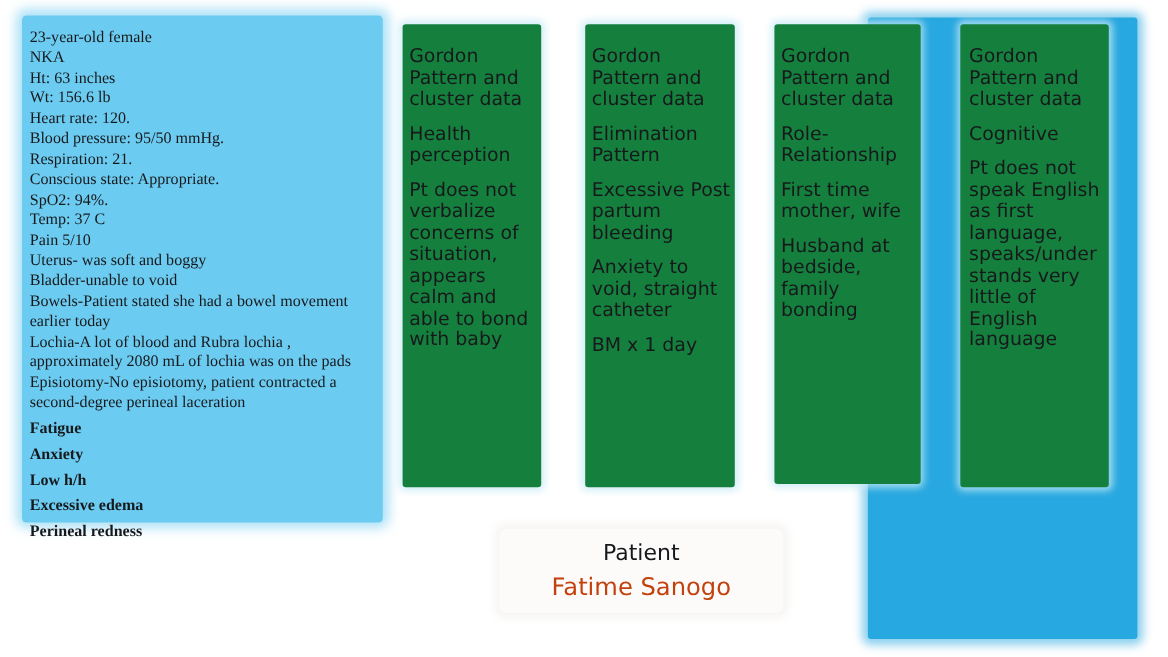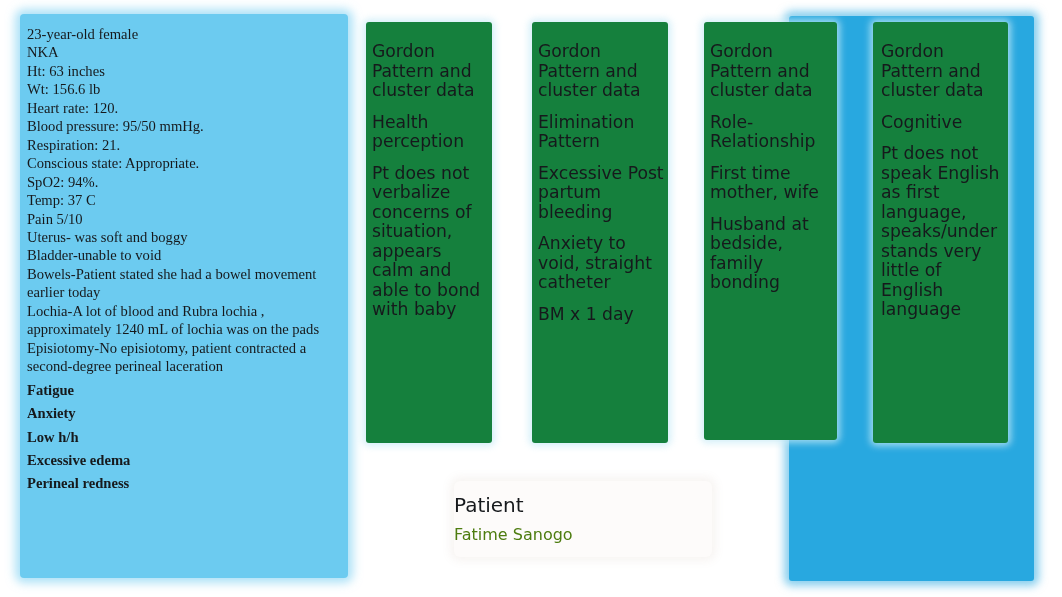--- a/index.html
+++ b/index.html
@@ -28,21 +28,21 @@
     box-shadow: 0 0 9px 5px rgba(40,168,224,0.55);
     filter: blur(0.4px);
   }
 
   
   #assessment-panel {
     position: absolute;
     left: 20px;
     top: 14px;
     width: 328px;
-    height: 564px;
+    height: 461px;
     background: #6ccbf0;
     border-radius: 4px;
     box-shadow: 0 0 10px 5px rgba(108,203,240,0.55);
   }
   #assessment-list {
     position: absolute;
     left: 7px;
     top: 11px;
     width: 318px;
     font-family: "Liberation Serif", "DejaVu Serif", serif;
@@ -94,32 +94,32 @@
     position: absolute;
     left: 454px;
     top: 481px;
     width: 258px;
     height: 76px;
     background: #fdfbfa;
     border-radius: 6px;
     box-shadow: 0 0 8px 4px rgba(247,243,241,0.95);
     display: flex;
     flex-direction: column;
-    align-items: flex-start;
+    align-items: center;
     justify-content: center;
   }
   #patient-title {
     font-size: 20px;
     color: #16191c;
     line-height: 1.2;
     margin-bottom: 8px;
   }
   #patient-name {
-    font-size: 16px;
-    color: #4d7c0f;
+    font-size: 22px;
+    color: #c2410c;
     line-height: 1.2;
   }
 </style>
 </head>
 <body>
 
 <div id="bg-accent-rect"></div>
 
 <div id="assessment-panel">
   <div id="assessment-list">
@@ -130,21 +130,21 @@
       <span class="assess-line">Heart rate: 120.</span>
       <span class="assess-line">Blood pressure: 95/50 mmHg.</span>
       <span class="assess-line">Respiration: 21.</span>
       <span class="assess-line">Conscious state: Appropriate.</span>
       <span class="assess-line">SpO2: 94%.</span>
       <span class="assess-line">Temp: 37 C</span>
       <span class="assess-line">Pain 5/10</span>
       <span class="assess-line">Uterus- was soft and boggy</span>
       <span class="assess-line">Bladder-unable to void</span>
       <span class="assess-line">Bowels-Patient stated she had a bowel movement earlier today</span>
-      <span class="assess-line">Lochia-A lot of blood and Rubra lochia , approximately 1240 mL of lochia was on the pads</span>
+      <span class="assess-line">Lochia-A lot of blood and Rubra lochia , approximately 2080 mL of lochia was on the pads</span>
       <span class="assess-line">Episiotomy-No episiotomy, patient contracted a second-degree perineal laceration</span>
       <span class="assess-line spaced">Fatigue</span>
       <span class="assess-line spaced">Anxiety</span>
       <span class="assess-line spaced">Low h/h</span>
       <span class="assess-line spaced">Excessive edema</span>
       <span class="assess-line spaced">Perineal redness</span>
     </div>
 </div>
 
 <div class="pattern-card" id="card-health">

